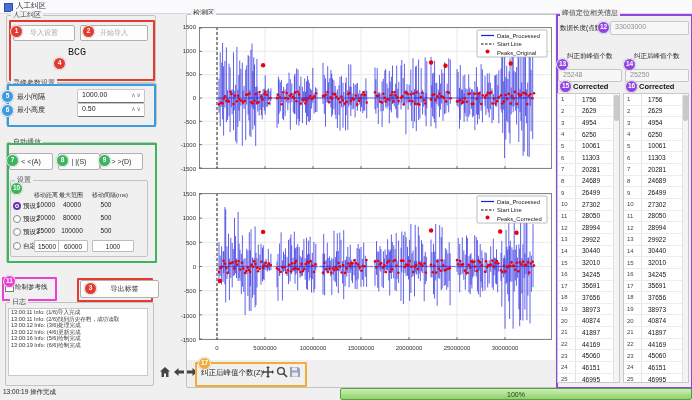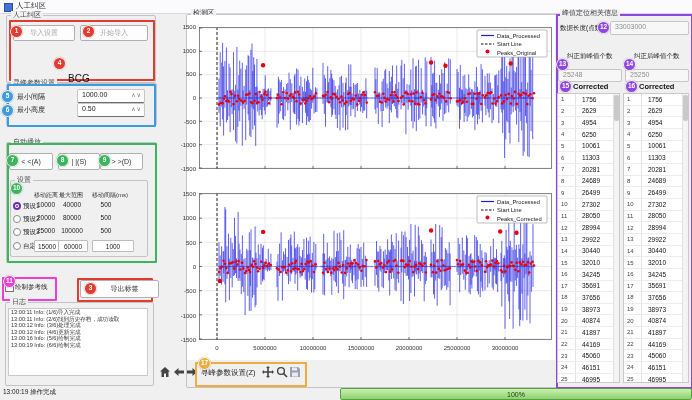--- a/index.html
+++ b/index.html
@@ -80,21 +80,21 @@
   <div id="titlebar">
     <div id="title-ic"></div>
     <div id="title-tx">人工纠区</div>
   </div>
 
   <div class="gb" style="left:6px;top:15px;width:148px;height:66px;"></div>
   <div class="gbl" style="left:11px;top:11px;">人工纠区</div>
   <div class="abox red" style="left:9px;top:20px;width:142px;height:57px;"></div>
   <div class="btn dis" style="left:13px;top:25px;width:60px;height:14px;">导入设置</div>
   <div class="btn dis" style="left:80px;top:25px;width:66px;height:14px;">开始导入</div>
-  <div class="lbl" style="left:68px;top:74px;font-size:10px;color:#111;">BCG</div>
+  <div class="lbl" style="left:68px;top:48px;font-size:10px;color:#111;font-family:Liberation Mono, monospace;">BCG</div>
 
   <div class="gb" style="left:6px;top:83px;width:149px;height:41px;"></div>
   <div class="gbl" style="left:11px;top:79px;">寻峰参数设置</div>
   <div class="abox blue" style="left:7px;top:84px;width:145px;height:39px;"></div>
   <div class="lbl" style="left:17px;top:92px;">最小间隔</div>
   <div class="spin" style="left:77px;top:89px;width:66px;">
     <span class="v">1000.00</span>
     <span class="ar">∧∨</span>
   </div>
   <div class="lbl" style="left:17px;top:105px;">最小高度</div>
@@ -663,21 +663,21 @@
   <svg class="ticon" style="left:159px;top:366px;" viewBox="0 0 12 12">
     <path d="M6 1 L11 5.5 H9.5 V11 H7 V7.5 H5 V11 H2.5 V5.5 H1 Z" fill="#444"></path>
   </svg>
   <svg class="ticon" style="left:173px;top:366px;" viewBox="0 0 12 12">
     <path d="M11 4.5 H5.5 V2 L1 6 L5.5 10 V7.5 H11 Z" fill="#444"></path>
   </svg>
   <svg class="ticon" style="left:186px;top:366px;" viewBox="0 0 12 12">
     <path d="M1 4.5 H6.5 V2 L11 6 L6.5 10 V7.5 H1 Z" fill="#444"></path>
   </svg>
   <div class="abox orange" style="left:195px;top:362px;width:108px;height:21px;"></div>
-  <div id="batch-lbl" style="left:201px;top:368px;">寻峰参数设置(Z)</div>
+  <div id="batch-lbl" style="left:201px;top:368px;">纠正后峰值个数(Z)</div>
   <svg class="ticon" style="left:262px;top:366px;" viewBox="0 0 12 12">
     <path d="M6 0 L8 2 H6.8 V5.2 H10 V4 L12 6 L10 8 V6.8 H6.8 V10 H8 L6 12 L4 10 H5.2 V6.8 H2 V8 L0 6 L2 4 V5.2 H5.2 V2 H4 Z" fill="#444"></path>
   </svg>
   <svg class="ticon" style="left:276px;top:366px;" viewBox="0 0 12 12">
     <circle cx="5" cy="5" r="3.4" fill="none" stroke="#444" stroke-width="1.4"></circle>
     <line x1="7.6" y1="7.6" x2="11" y2="11" stroke="#444" stroke-width="1.6"></line>
   </svg>
   <svg class="ticon" style="left:289px;top:366px;" viewBox="0 0 12 12">
     <path d="M1 1 H9 L11 3 V11 H1 Z" fill="#9aa0b8"></path>
     <rect x="3" y="1.5" width="5" height="3" fill="#e8eaf2"></rect>

